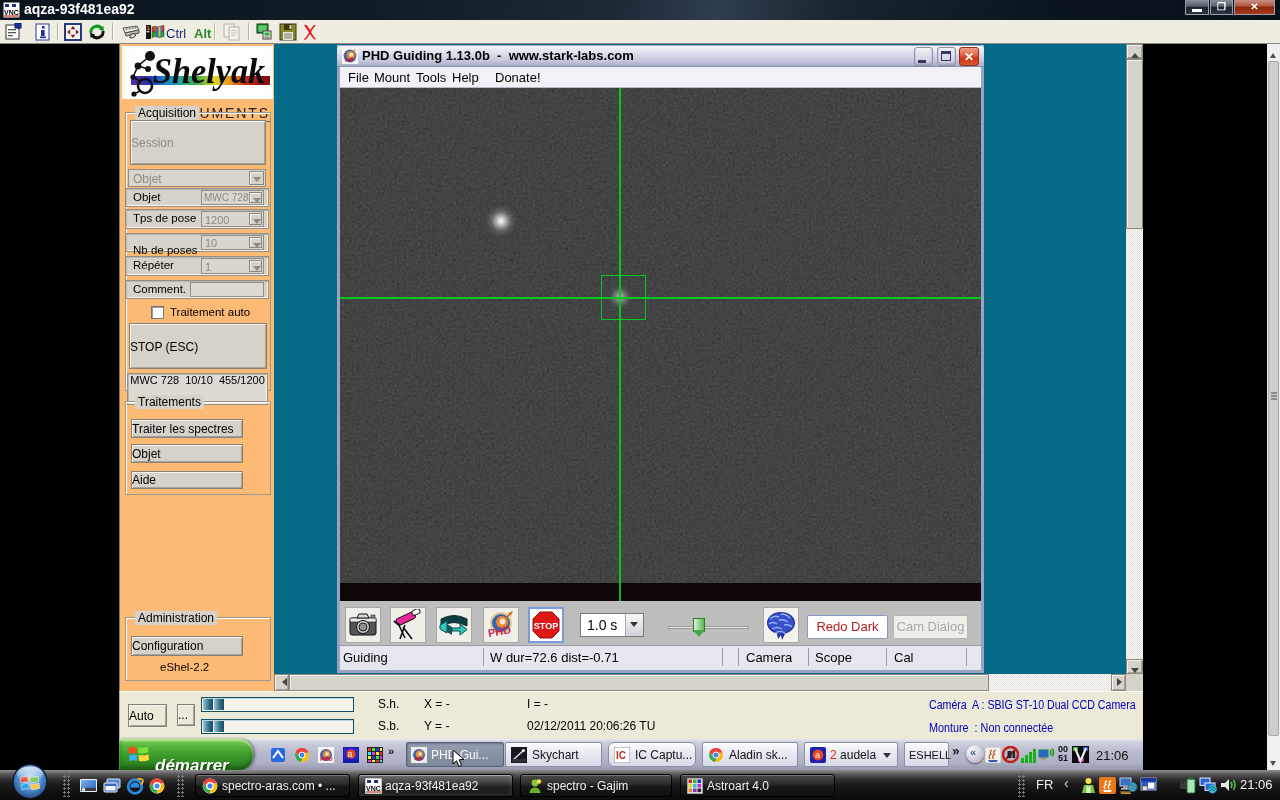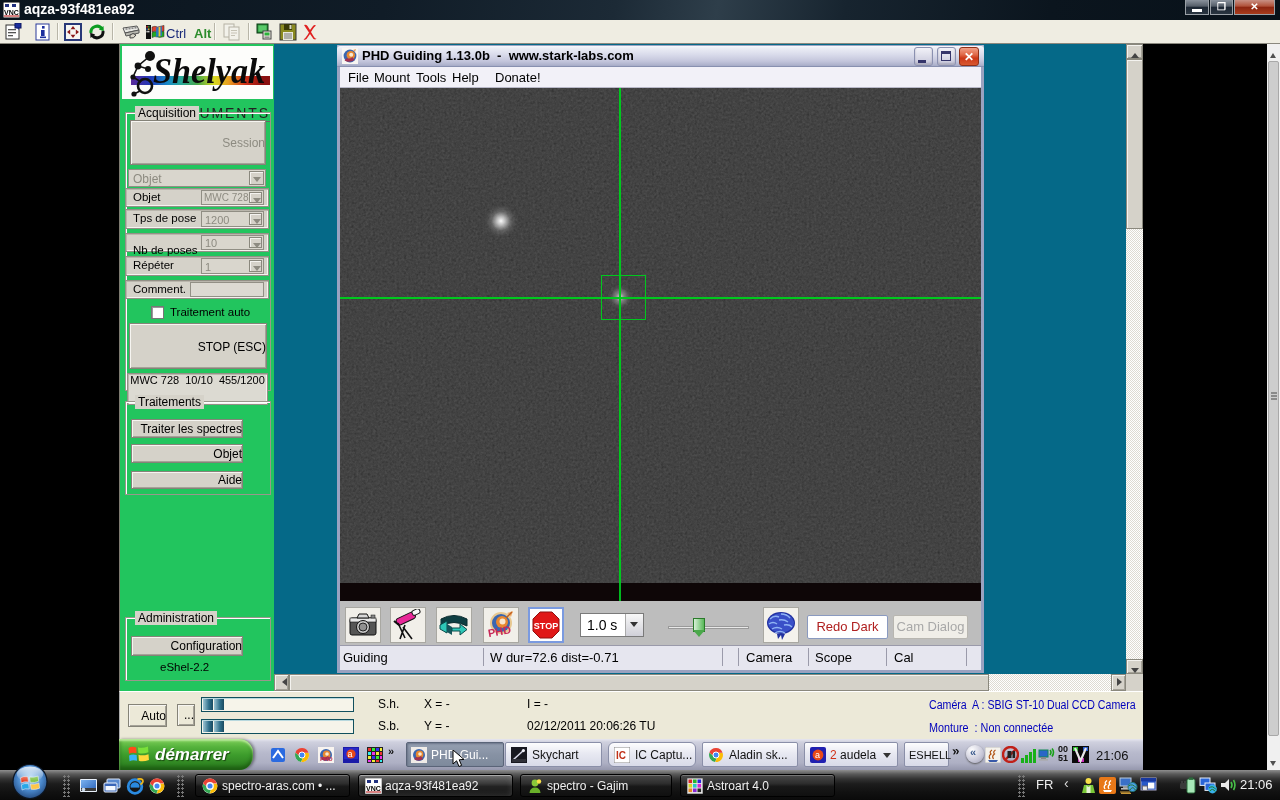--- a/index.html
+++ b/index.html
@@ -12,25 +12,25 @@
 .capbtn{position:absolute;top:0;height:15px;border:1px solid #9aa0a6;border-top:none;background:linear-gradient(#8a929c 0%,#545d68 45%,#1c2633 50%,#2a3540 100%)}
 .capbtn.close{background:linear-gradient(#c89084 0%,#b05038 45%,#8c2410 50%,#a83c1c 100%)}
 .capbtn span{position:absolute;left:0;right:0;text-align:center;color:#fff;font-size:10px;font-weight:bold;top:1px}
 
 #vtoolbar{left:0;top:20px;width:1280px;height:24px;background:#efede2;border-bottom:1px solid #8a887e}
 .vsep{position:absolute;top:3px;width:2px;height:17px;border-left:1px solid #b8b5a8;border-right:1px solid #fbfaf4}
 .ticon{position:absolute;top:3px;width:18px;height:18px}
 
 #viewport{left:0;top:44px;width:1280px;height:726px;background:#000}
 
-#leftpanel{left:119px;top:0px;width:155px;height:647px;background:#22c55e;border-left:1px solid #7d7a70}
+#leftpanel{left:119px;top:0px;width:155px;height:647px;background:#fdba74;border-left:1px solid #7d7a70}
 #logo{left:2px;top:2px;width:151px;height:53px;background:#fdfdfb}
 .grpbox{position:absolute;border:1px solid #9a978c;box-shadow:inset 1px 1px 0 #fff}
 .grplab{position:absolute;top:-7px;left:9px;background:#d5d2c9;padding:0 3px;font-size:12px;color:#000}
-.btn3d{position:absolute;background:#d5d2c9;border:1px solid #858378;box-shadow:inset 1px 1px 0 #f6f5f1,inset -1px -1px 0 #a5a298;font-size:12px;color:#000;text-align:right}
+.btn3d{position:absolute;background:#d5d2c9;border:1px solid #858378;box-shadow:inset 1px 1px 0 #f6f5f1,inset -1px -1px 0 #a5a298;font-size:12px;color:#000;text-align:left}
 .sunk{position:absolute;background:#d5d2c9;border:1px solid #929086;box-shadow:inset 1px 1px 0 #b9b6ac,inset -1px -1px 0 #f4f3ef}
 .rowlab{position:absolute;font-size:11.5px;color:#000}
 .combo{position:absolute;background:#d9d6cd;border:1px solid #908e84}
 .combo .arr{position:absolute;right:1px;top:1px;bottom:1px;width:15px;background:#d5d2c9;border:1px solid #8a887d;box-shadow:inset 1px 1px 0 #f4f3ef}
 .combo .arr:after{content:"";position:absolute;left:3px;top:5px;border:4px solid transparent;border-top:5px solid #8d8b81}
 .gtext{color:#8d8b81}
 
 #canvas{left:274px;top:0px;width:852px;height:630px;background:#056988}
 .sb{position:absolute;background:repeating-conic-gradient(#fff 0 25%,#dedbd2 0 50%) 0 0/2px 2px}
 .sbbtn{position:absolute;background:#d5d2c9;border:1px solid #8a887d;box-shadow:inset 1px 1px 0 #f4f3ef,inset -1px -1px 0 #a5a298}
@@ -266,21 +266,21 @@
   <div class="abs" id="xptask">
     <div class="abs" style="left:0;top:0;width:134px;height:31px;background:linear-gradient(#7fd05a 0,#55b23c 8px,#3d9c2c 16px,#2f8422 26px,#267018 31px);border-radius:0 14px 14px 0;box-shadow:inset 0 2px 2px #b8e89a,inset 0 -3px 4px #1c5c12,2px 0 3px rgba(0,0,0,.4)">
       <svg class="abs" style="left:8px;top:5px" width="24" height="21" viewBox="0 0 24 21">
           <g transform="rotate(-4 12 10)">
             <path d="M2 3.2 Q5.5 1.6 9.6 3.2 L9.6 9 Q5.5 7.4 2 9 Z" fill="#ff4a1a"></path>
             <path d="M11.4 3.2 Q15.5 4.8 21.5 3.2 L21.5 9 Q15.5 10.6 11.4 9 Z" fill="#7ae03a"></path>
             <path d="M2 10.8 Q5.5 9.2 9.6 10.8 L9.6 16.6 Q5.5 15 2 16.6 Z" fill="#38b4f8"></path>
             <path d="M11.4 10.8 Q15.5 12.4 21.5 10.8 L21.5 16.6 Q15.5 18.2 11.4 16.6 Z" fill="#ffd83a"></path>
           </g>
         </svg>
-      <div class="abs" style="left:36px;top:6px;font-size:17px;font-weight:bold;font-style:italic;color:#fff;text-shadow:1px 1px 1px #1a4a10">démarrer</div>
+      <div class="abs" style="left:36px;top:17px;font-size:17px;font-weight:bold;font-style:italic;color:#fff;text-shadow:1px 1px 1px #1a4a10">démarrer</div>
     </div>
     <svg class="abs" style="left:151px;top:8px" width="16" height="16" viewBox="0 0 16 16">
         <rect x="1" y="1" width="14" height="14" rx="2" fill="#2a6ae0"></rect>
         <path d="M3 11 L8 4 L13 11" stroke="#fff" stroke-width="2" fill="none"></path>
       </svg>
     <svg class="abs" style="left:175px;top:8px" width="16" height="16" viewBox="0 0 16 16">
         <circle cx="8" cy="8" r="7" fill="#e8e8e8"></circle>
         <path d="M8 1 A7 7 0 0 1 14.6 5.8 L8 5.8 Z" fill="#ea4335"></path>
         <path d="M1.4 5.5 A7 7 0 0 1 8 1 L11 5.8 L4 8 Z" fill="#ea4335"></path>
         <path d="M1.4 5.8 A7 7 0 0 0 7 14.9 L10 8.5 L4.5 8.2 Z" fill="#34a853"></path>

